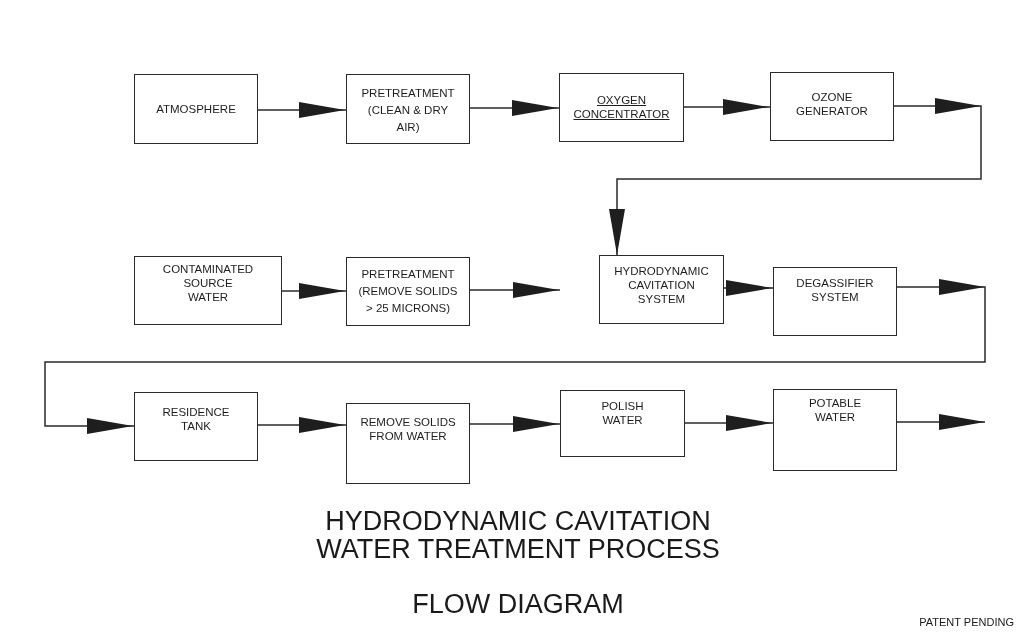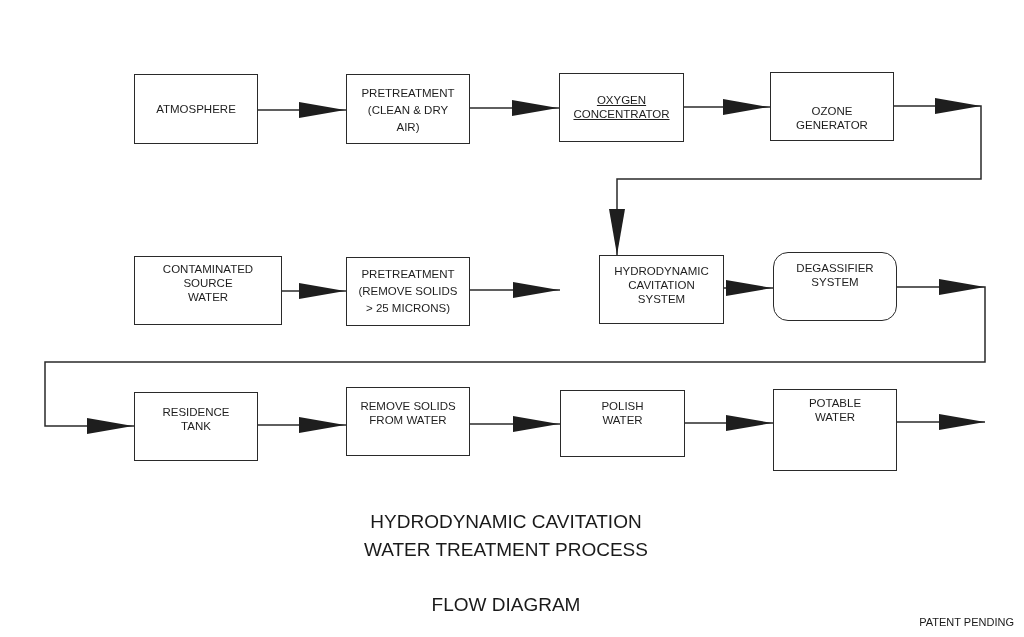--- a/index.html
+++ b/index.html
@@ -2,22 +2,22 @@
 <html><head>
   <meta charset="utf-8">
   <style>
     html, body { margin: 0; padding: 0; background: #ffffff; }
     body { width: 1024px; height: 637px; position: relative; overflow: hidden;
            font-family: "Liberation Sans", sans-serif; color: #1e1e1e; }
     #diagram { position: absolute; left: 0; top: 0; }
     .box { position: absolute; border: 1.5px solid #2a2a2a; background: #fff; box-sizing: border-box;
            text-align: center; font-size: 11.5px; line-height: 14px; }
     .box .label { display: block; white-space: pre-line; }
-    .title { position: absolute; left: 276px; width: 460px; text-align: center;
-             font-size: 19px; line-height: 27px; color: #1a1a1a; }
+    .title { position: absolute; left: 288px; width: 460px; text-align: center;
+             font-size: 27px; line-height: 27px; color: #1a1a1a; }
     .patent { position: absolute; right: 10px; top: 616px; font-size: 11px; color: #1a1a1a; }
   </style>
 </head>
 <body>
 
 <svg id="diagram" width="1024" height="637" viewBox="0 0 1024 637">
   <g id="lines">
       <polyline points="258,110 346,110" fill="none" stroke="#2a2a2a" stroke-width="1.5"></polyline>
       <polyline points="470,108 559,108" fill="none" stroke="#2a2a2a" stroke-width="1.5"></polyline>
       <polyline points="684,107 770,107" fill="none" stroke="#2a2a2a" stroke-width="1.5"></polyline>
@@ -54,50 +54,50 @@
 </div>
 <div class="box" style="left:346px;top:74px;width:124px;height:70px;padding-top:10px;">
   <span class="label" style="line-height:17px">PRETREATMENT
 (CLEAN &amp; DRY
 AIR)</span>
 </div>
 <div class="box" style="left:559px;top:73px;width:125px;height:69px;padding-top:19px;text-decoration:underline;">
   <span class="label">OXYGEN
 CONCENTRATOR</span>
 </div>
-<div class="box" style="left:770px;top:72px;width:124px;height:69px;padding-top:31px;">
+<div class="box" style="left:770px;top:72px;width:124px;height:69px;padding-top:17px;">
   <span class="label">OZONE
 GENERATOR</span>
 </div>
 
 <div class="box" style="left:134px;top:256px;width:148px;height:69px;padding-top:5px;">
   <span class="label">CONTAMINATED
 SOURCE
 WATER</span>
 </div>
 <div class="box" style="left:346px;top:257px;width:124px;height:69px;padding-top:8px;">
   <span class="label" style="line-height:17px">PRETREATMENT
 (REMOVE SOLIDS
 &gt; 25 MICRONS)</span>
 </div>
 <div class="box" style="left:560px;top:255px;width:125px;height:69px;padding-top:8px;margin-left:39px;">
   <span class="label">HYDRODYNAMIC
 CAVITATION
 SYSTEM</span>
 </div>
-<div class="box" style="left:773px;top:252px;width:124px;height:69px;padding-top:8px;border-radius:15px;">
+<div class="box" style="left:773px;top:267px;width:124px;height:69px;padding-top:8px;">
   <span class="label">DEGASSIFIER
 SYSTEM</span>
 </div>
 
 <div class="box" style="left:134px;top:392px;width:124px;height:69px;padding-top:12px;">
   <span class="label">RESIDENCE
 TANK</span>
 </div>
-<div class="box" style="left:346px;top:387px;width:124px;height:69px;padding-top:11px;">
+<div class="box" style="left:346px;top:403px;width:124px;height:81px;padding-top:11px;">
   <span class="label">REMOVE SOLIDS
 FROM WATER</span>
 </div>
 <div class="box" style="left:560px;top:390px;width:125px;height:67px;padding-top:8px;">
   <span class="label">POLISH
 WATER</span>
 </div>
 <div class="box" style="left:773px;top:389px;width:124px;height:82px;padding-top:6px;">
   <span class="label">POTABLE
 WATER</span>

